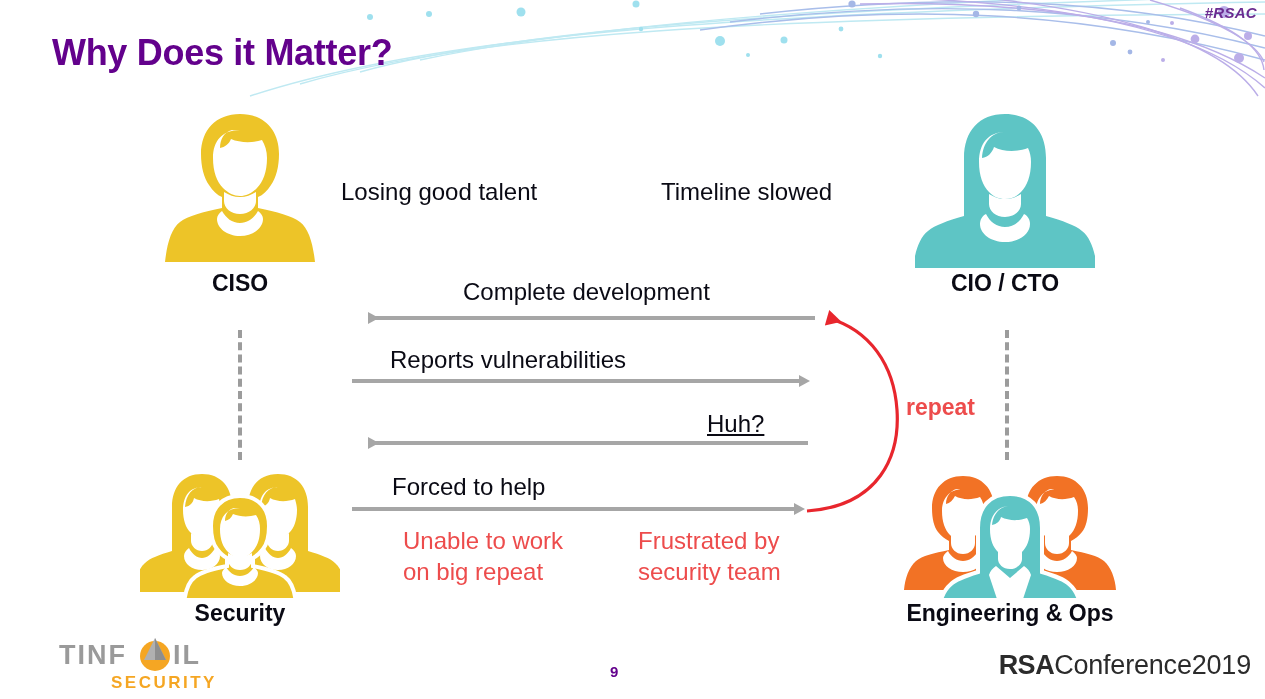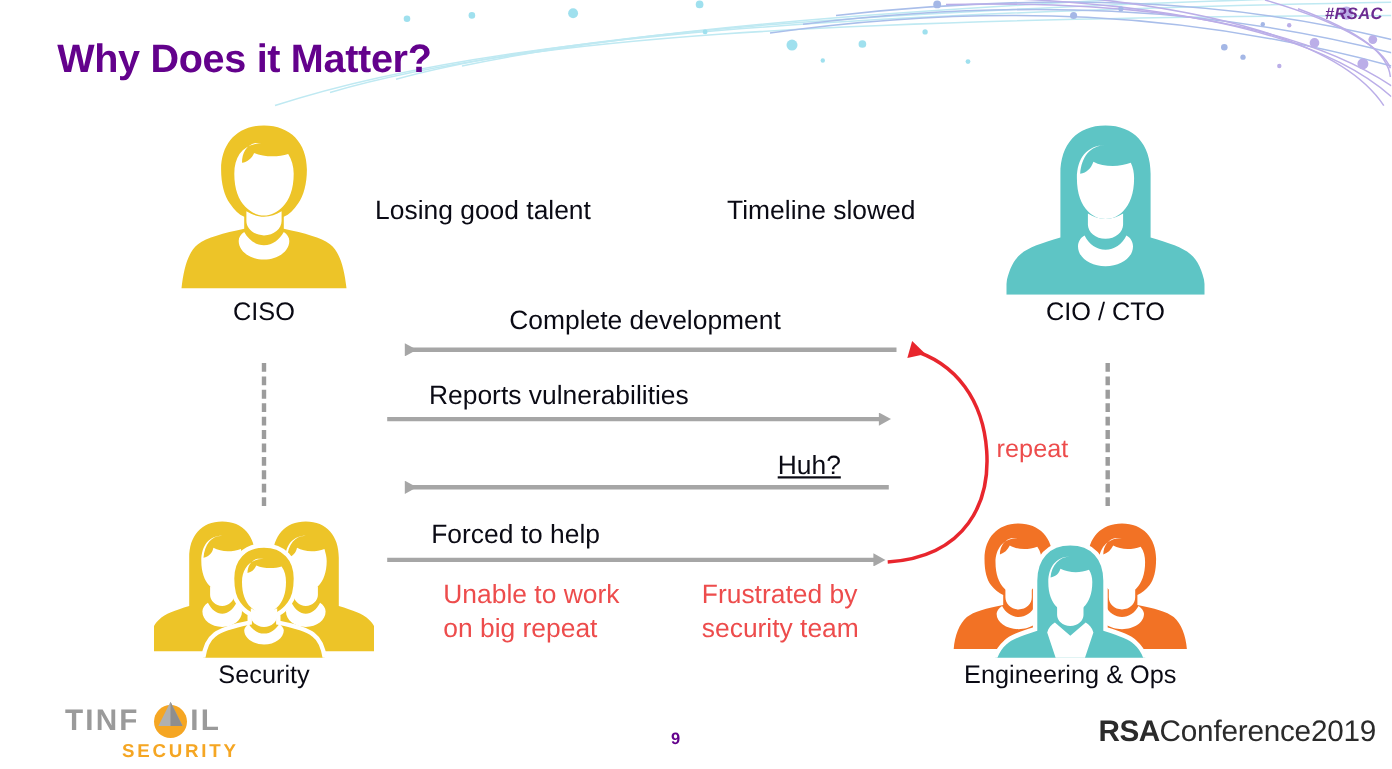--- a/index.html
+++ b/index.html
@@ -12,48 +12,48 @@
 
   
   .rsac-tag{position:absolute;right:8px;top:4px;font-style:italic;font-weight:bold;
             font-size:15px;color:#6B2C91;letter-spacing:.3px;}
 
   
   .title{position:absolute;left:52px;top:32px;font-size:36px;font-weight:bold;
          color:#63018C;letter-spacing:-.3px;}
 
   
-  .actor{position:absolute;text-align:center;}
+  .actor{position:absolute;text-align:center;font-weight:bold;}
   .actor .cap{font-size:23px;color:#0A0A14;margin-top:2px;}
   .actor svg{display:block;margin:0 auto;}
 
   .a-ciso{left:150px;top:108px;width:180px;}
   .a-cio{left:915px;top:108px;width:180px;}
   .a-sec{left:140px;top:468px;width:200px;}
-  .a-eng{left:848px;top:468px;width:250px;}
+  .a-eng{left:885px;top:468px;width:250px;}
 
   
   .lifeline{position:absolute;width:0;border-left:4px dashed #9C9C9C;}
   .ll-left{left:238px;top:330px;height:130px;}
   .ll-right{left:1005px;top:330px;height:130px;}
 
   
   .seq{position:absolute;left:0;top:0;width:1265px;height:699px;pointer-events:none;}
 
   
   .lbl{position:absolute;font-size:24px;color:#0A0A14;white-space:nowrap;}
   .lbl.red{color:#ED4C4C;}
 
   .l-talent{left:341px;top:178px;}
   .l-timeline{left:661px;top:178px;}
   .l-complete{left:463px;top:278px;}
   .l-reports{left:390px;top:346px;}
   .l-huh{left:707px;top:410px;text-decoration:underline;}
   .l-forced{left:392px;top:473px;}
-  .l-repeat{left:906px;top:394px;font-size:23px;}
+  .l-repeat{left:906px;top:394px;font-size:23px;font-weight:bold;}
   .l-unable{left:376px;top:526px;line-height:1.28;text-align:left;margin-left:27px;}
   .l-frust{left:638px;top:526px;line-height:1.28;text-align:left;}
 
   
   .pagenum{position:absolute;left:610px;top:663px;font-size:15px;font-weight:bold;color:#63018C;}
   .tinfoil{position:absolute;left:9px;top:636px;margin-left:44px;}
   .rsa-logo{position:absolute;right:14px;top:650px;white-space:nowrap;
             font-size:27px;color:#2B2B2B;}
   .rsa-logo .b{font-weight:bold;letter-spacing:-.5px;}
   .rsa-logo .l{font-weight:300;letter-spacing:-.2px;}

